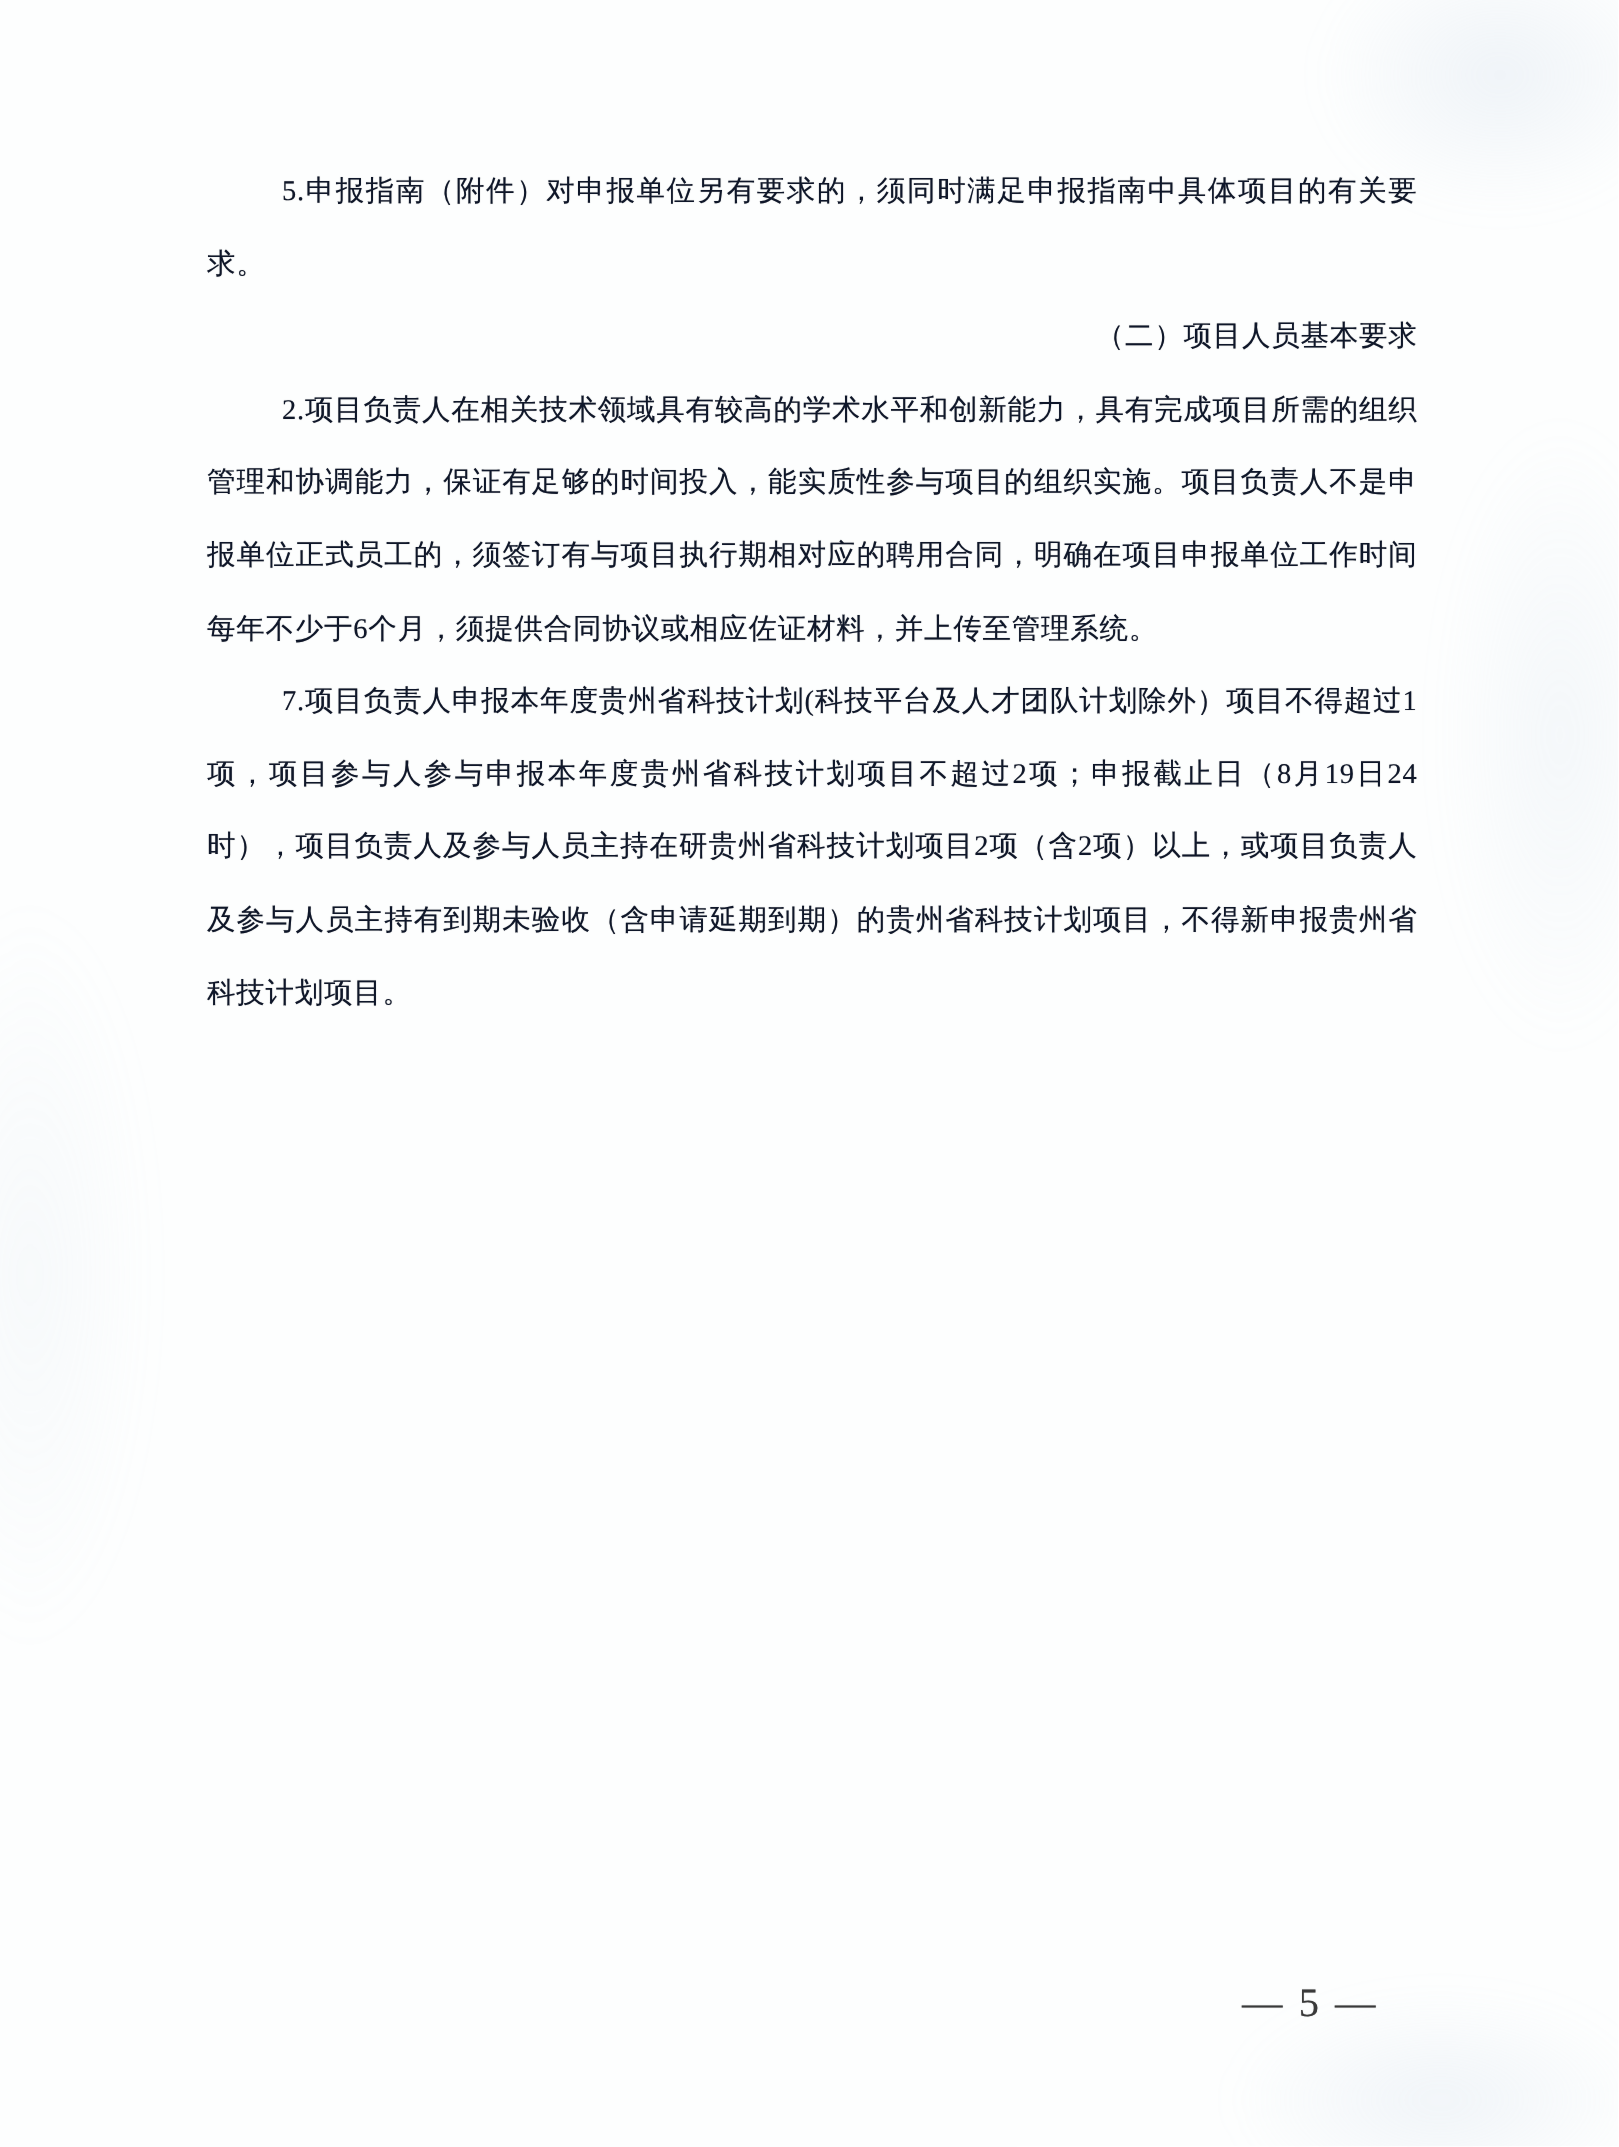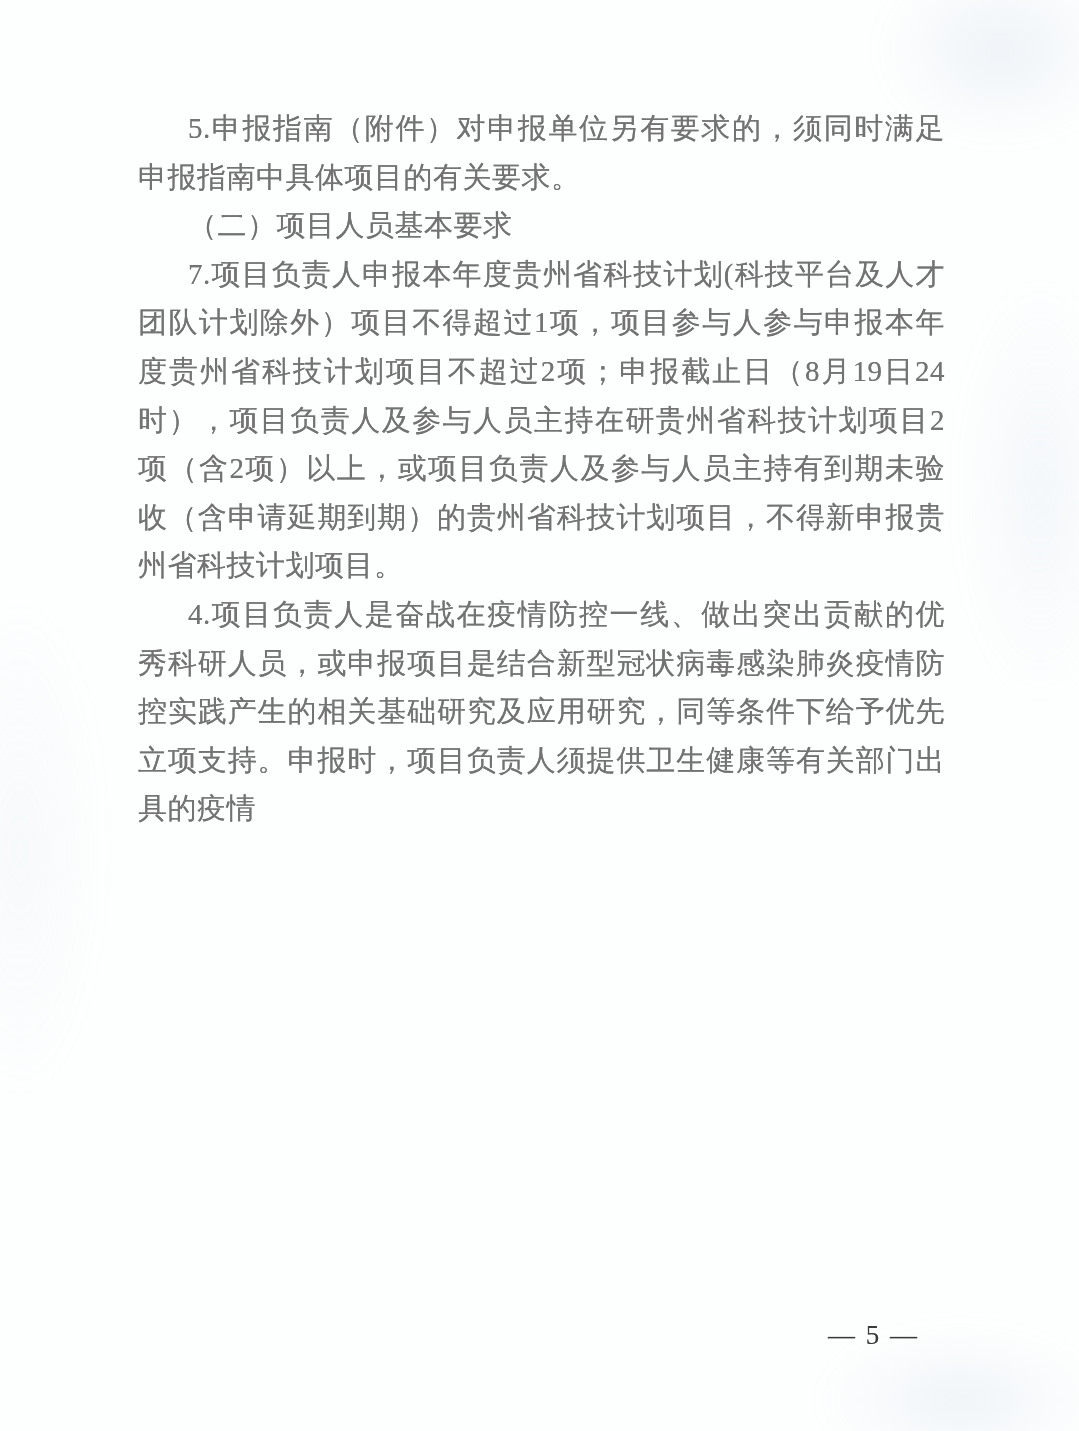--- a/index.html
+++ b/index.html
@@ -39,32 +39,32 @@
     background: radial-gradient(ellipse at center, rgba(190,206,224,0.10), rgba(190,206,224,0) 70%);
   }
   .doc-body {
     position: absolute;
     left: 138px;
     top: 104px;
     width: 807px;
   }
   .para {
     margin: 0;
-    font-size: 29px;
+    font-size: 19px;
     line-height: 48.6px;
     text-align: justify;
     text-justify: inter-ideograph;
     text-indent: 50px;
     letter-spacing: 0.5px;
-    color: #737373;
+    color: #0f172a;
     text-shadow: 0 0 0.6px rgba(45,45,45,0.55);
     word-break: break-all;
   }
   .para.heading {
-    text-align: left;
+    text-align: right;
   }
   .page-number {
     position: absolute;
     top: 1320px;
     right: 160px;
     font-size: 27px;
     letter-spacing: 2px;
     color: #3a3a3a;
     text-shadow: 0 0 0.6px rgba(58,58,58,0.5);
     font-family: "Liberation Serif", "DejaVu Serif", serif;
@@ -76,19 +76,19 @@
 <div class="page">
 
   <div class="smudge smudge-topright"></div>
   <div class="smudge smudge-right"></div>
   <div class="smudge smudge-bottomright"></div>
   <div class="smudge smudge-left"></div>
 
   <main class="doc-body">
     <p class="para">5.申报指南（附件）对申报单位另有要求的，须同时满足申报指南中具体项目的有关要求。</p>
     <p class="para heading">（二）项目人员基本要求</p>
+    <p class="para">2.项目负责人在相关技术领域具有较高的学术水平和创新能力，具有完成项目所需的组织管理和协调能力，保证有足够的时间投入，能实质性参与项目的组织实施。项目负责人不是申报单位正式员工的，须签订有与项目执行期相对应的聘用合同，明确在项目申报单位工作时间每年不少于6个月，须提供合同协议或相应佐证材料，并上传至管理系统。</p>
     <p class="para">7.项目负责人申报本年度贵州省科技计划(科技平台及人才团队计划除外）项目不得超过1项，项目参与人参与申报本年度贵州省科技计划项目不超过2项；申报截止日（8月19日24时），项目负责人及参与人员主持在研贵州省科技计划项目2项（含2项）以上，或项目负责人及参与人员主持有到期未验收（含申请延期到期）的贵州省科技计划项目，不得新申报贵州省科技计划项目。</p>
-    <p class="para">4.项目负责人是奋战在疫情防控一线、做出突出贡献的优秀科研人员，或申报项目是结合新型冠状病毒感染肺炎疫情防控实践产生的相关基础研究及应用研究，同等条件下给予优先立项支持。申报时，项目负责人须提供卫生健康等有关部门出具的疫情</p>
   </main>
 
   <div class="page-number">— 5 —</div>
 
 </div>
 
 </body></html>

